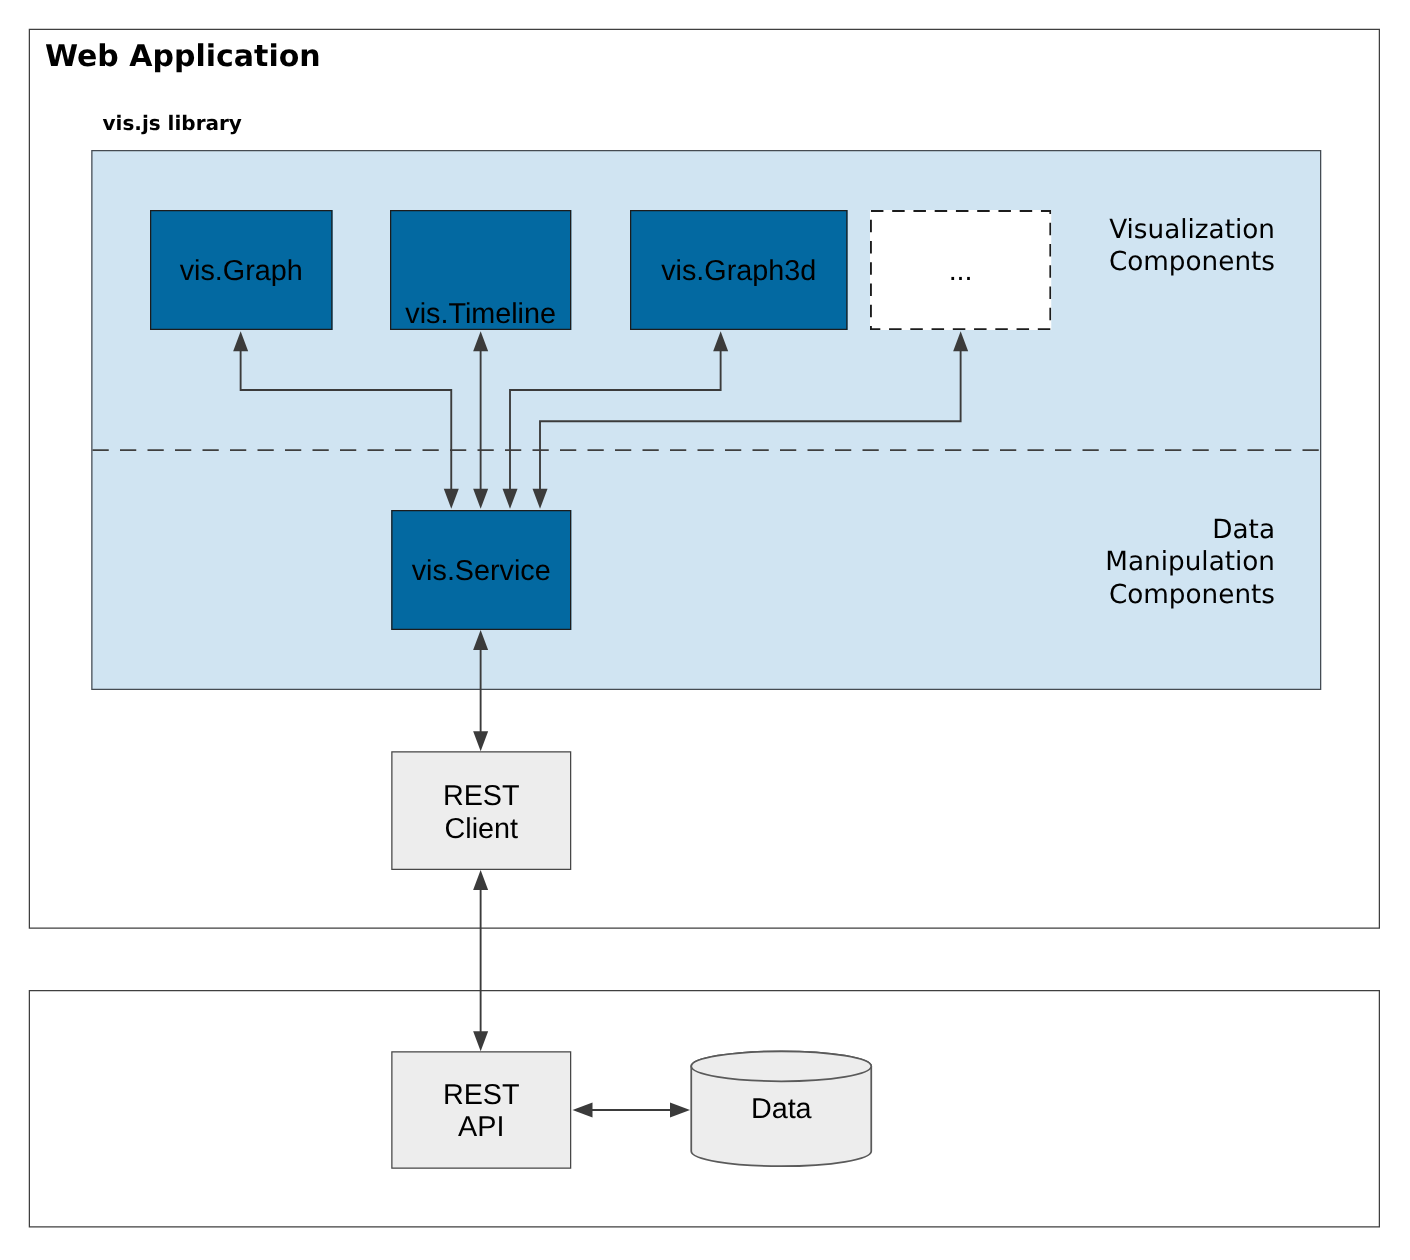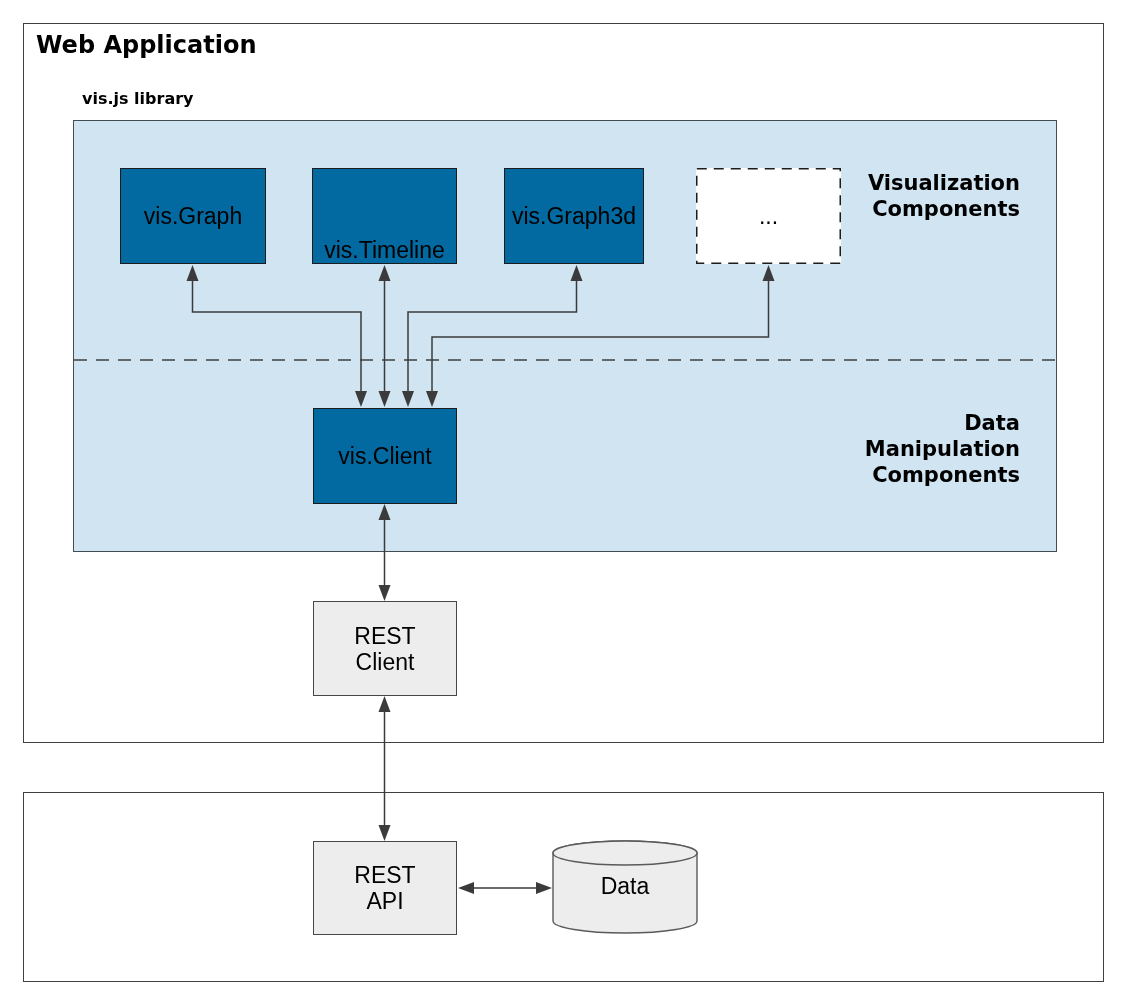--- a/index.html
+++ b/index.html
@@ -48,21 +48,21 @@
   #title-webapp   { left: 36px; top: 30px; text-align: center; }
   #title-webservice { left: 36px; top: 798px; }
   #title-library  { left: 82px; top: 86px; font-size: 16px; line-height: 26px; }
 
   .zone-label {
     position: absolute;
     width: 300px;
     left: 720px;
     text-align: right;
     font-size: 21px;
-    font-weight: 700;
+    font-weight: 400;
     color: #000;
     line-height: 26px;
     white-space: pre-line;
     z-index: 3;
   }
   #label-visualization   { top: 170px; }
   #label-datamanipulation { top: 410px; }
 
   
   .node {
@@ -77,21 +77,21 @@
     color: #000;
     z-index: 3;
     line-height: 26px;
   }
   .node .lbl { white-space: pre-line; }
   .node-white { background: #0369a1; border: 1.5px solid #1c1c1c; }
   .node-gray  { background: var(--box-gray, #ededed); border: 1.4px solid #474747; }
 
   #node-graph    { left: 120px; top: 168px; width: 146px; height: 96px; }
   #node-timeline { left: 312px; top: 168px; width: 145px; height: 96px; align-items: flex-end; }
-  #node-graph3d  { left: 504px; top: 168px; width: 140px; height: 96px; }
+  #node-graph3d  { left: 504px; top: 168px; width: 174px; height: 96px; }
   #node-more     { left: 696px; top: 168px; width: 145px; height: 96px; background: #ffffff; }
   #node-dataset  { left: 313px; top: 408px; width: 144px; height: 96px; }
   #node-restclient { left: 313px; top: 601px; width: 144px; height: 95px; }
   #node-restapi  { left: 313px; top: 841px; width: 144px; height: 94px; }
   #label-datastore { left: 553px; top: 861px; width: 144px; height: 50px;
                      position: absolute; display: flex; align-items: center; justify-content: center;
                      font-family: "Liberation Sans", sans-serif; font-size: 23px; color: #000; z-index: 3; }
 
   #node-more svg.dash-rect {
     position: absolute; left: 0; top: 0; width: 100%; height: 100%;
@@ -190,21 +190,21 @@
   <div class="node node-white" id="node-graph3d">
     <span class="lbl">vis.Graph3d</span>
   </div>
   <div class="node" id="node-more">
     <svg class="dash-rect" viewBox="0 0 145 96" preserveAspectRatio="none">
       <rect x="0.75" y="0.75" width="143.5" height="94.5" fill="#ffffff" stroke="#1c1c1c" stroke-width="1.5" stroke-dasharray="10 7"></rect>
     </svg>
     <span class="lbl" style="position:relative">...</span>
   </div>
   <div class="node node-white" id="node-dataset">
-    <span class="lbl">vis.Client</span>
+    <span class="lbl">vis.Service</span>
   </div>
   <div class="node node-gray" id="node-restclient">
     <span class="lbl">REST
 Client</span>
   </div>
   <div class="node node-gray" id="node-restapi">
     <span class="lbl">REST
 API</span>
   </div>
 

